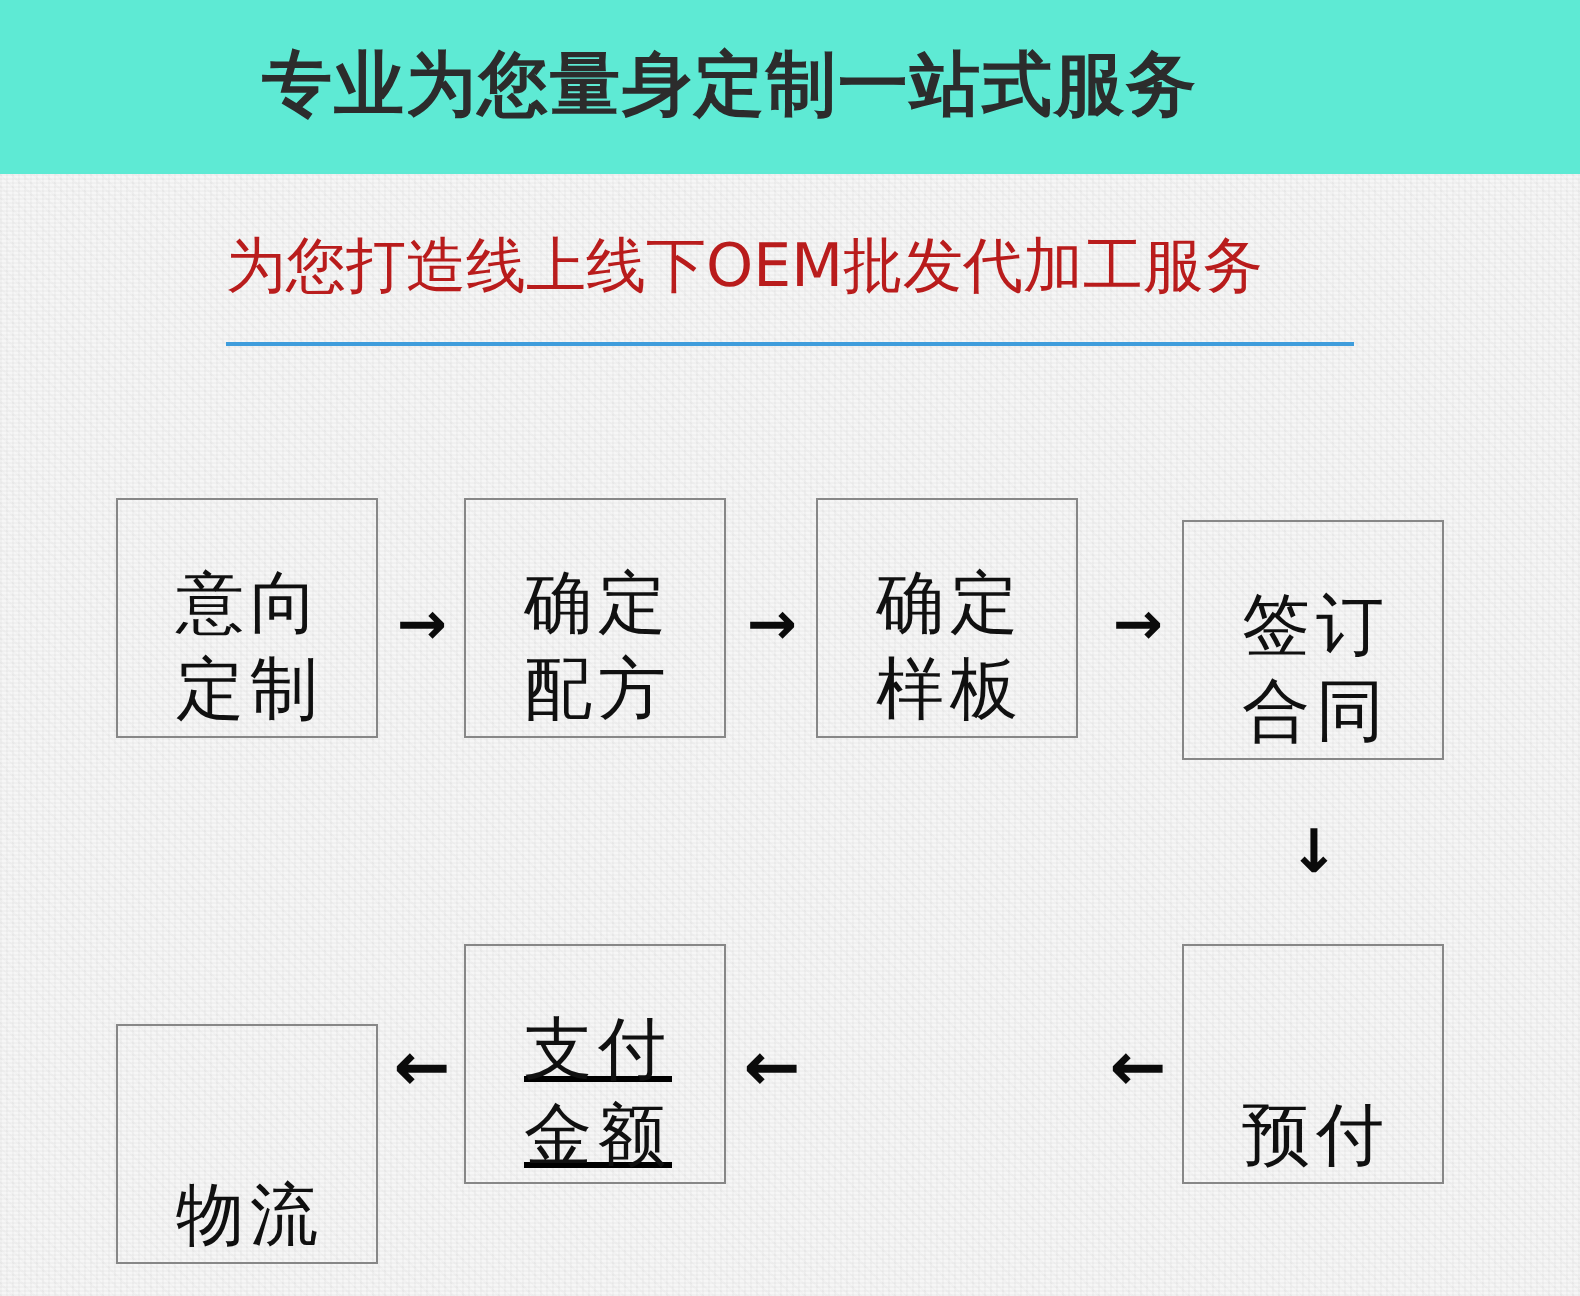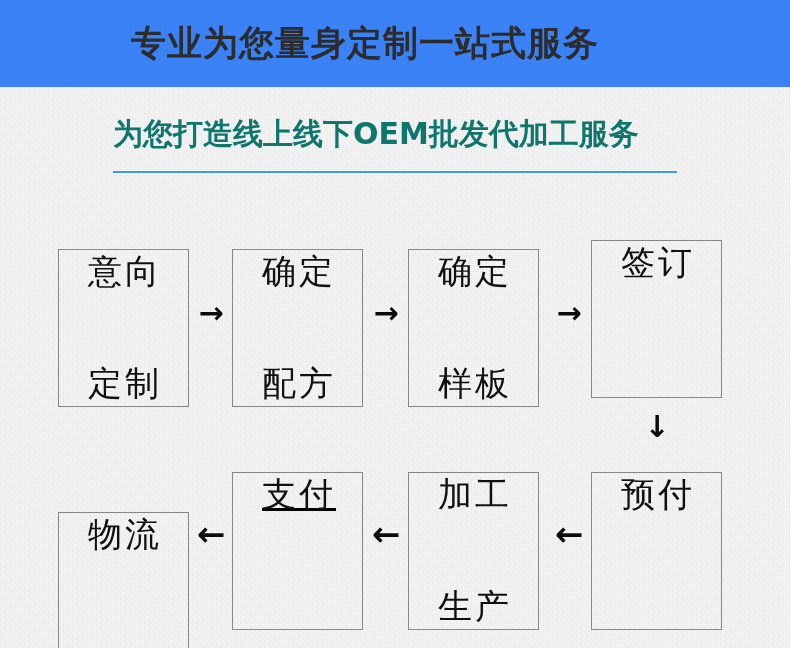--- a/index.html
+++ b/index.html
@@ -34,21 +34,21 @@
     height: 648px;
   }
 
   
   .header-banner {
     position: absolute;
     left: 0;
     top: 0;
     width: 790px;
     height: 87px;
-    background: #3b82f6;
+    background: #5eead4;
     display: flex;
     align-items: center;
   }
   .header-title {
     margin-left: 131px;
     font-size: 35px;
     font-weight: bold;
     color: #2c2c2c;
     letter-spacing: 1px;
     line-height: 1;
@@ -61,22 +61,22 @@
     left: 0;
     top: 87px;
     width: 790px;
     height: 110px;
   }
   .subtitle-text {
     position: absolute;
     left: 113px;
     top: 30px;
     font-size: 30px;
-    font-weight: bold;
-    color: #0f766e;
+    font-weight: normal;
+    color: #b91c1c;
     letter-spacing: 0px;
     white-space: nowrap;
     line-height: 1.1;
   }
   .subtitle-rule {
     position: absolute;
     left: 113px;
     top: 84px;
     width: 564px;
     height: 2px;
@@ -88,44 +88,44 @@
     position: absolute;
     left: 0;
     top: 230px;
     width: 790px;
     height: 400px;
   }
 
   .flow-box {
     position: absolute;
     width: 131px;
-    height: 158px;
+    height: 120px;
     border: 1px solid #878787;
     background: transparent;
     box-sizing: border-box;
     display: flex;
     flex-direction: column;
     align-items: center;
-    justify-content: space-between;
+    justify-content: flex-end;
   }
   .flow-box .line {
     font-size: 34px;
     color: #101010;
     line-height: 1.28;
     letter-spacing: 3px;
     text-indent: 3px;
     font-weight: normal;
     white-space: nowrap;
   }
 
   
   .r1c1 { left: 58px;  top: 19px; }
   .r1c2 { left: 232px; top: 19px; }
   .r1c3 { left: 408px; top: 19px; }
-  .r1c4 { left: 591px; top: 10px; }
+  .r1c4 { left: 591px; top: 30px; }
 
   
   .r2c1 { left: 58px;  top: 242px; margin-top: 40px; }
   .r2c2 { left: 232px; top: 242px; text-decoration: underline; }
   .r2c3 { left: 408px; top: 242px; }
   .r2c4 { left: 591px; top: 242px; gap: 39px; }
 
   
   .arrow {
     position: absolute;
@@ -185,37 +185,35 @@
     <div class="flow-box r1c2">
       <div class="line">确定</div>
       <div class="line">配方</div>
     </div>
     <div class="flow-box r1c3">
       <div class="line">确定</div>
       <div class="line">样板</div>
     </div>
     <div class="flow-box r1c4">
       <div class="line">签订</div>
+      <div class="line">合同</div>
     </div>
 
     <div class="arrow arrow-right a-r1-1">→</div>
     <div class="arrow arrow-right a-r1-2">→</div>
     <div class="arrow arrow-right a-r1-3">→</div>
 
     <div class="arrow arrow-down a-down">↓</div>
 
     <div class="flow-box r2c1">
       <div class="line">物流</div>
     </div>
     <div class="flow-box r2c2">
       <div class="line">支付</div>
-    </div>
-    <div class="flow-box r2c3">
-      <div class="line">加工</div>
-      <div class="line">生产</div>
+      <div class="line">金额</div>
     </div>
     <div class="flow-box r2c4">
       <div class="line">预付</div>
     </div>
 
     <div class="arrow arrow-left a-r2-1">←</div>
     <div class="arrow arrow-left a-r2-2">←</div>
     <div class="arrow arrow-left a-r2-3">←</div>
 
   </div>

